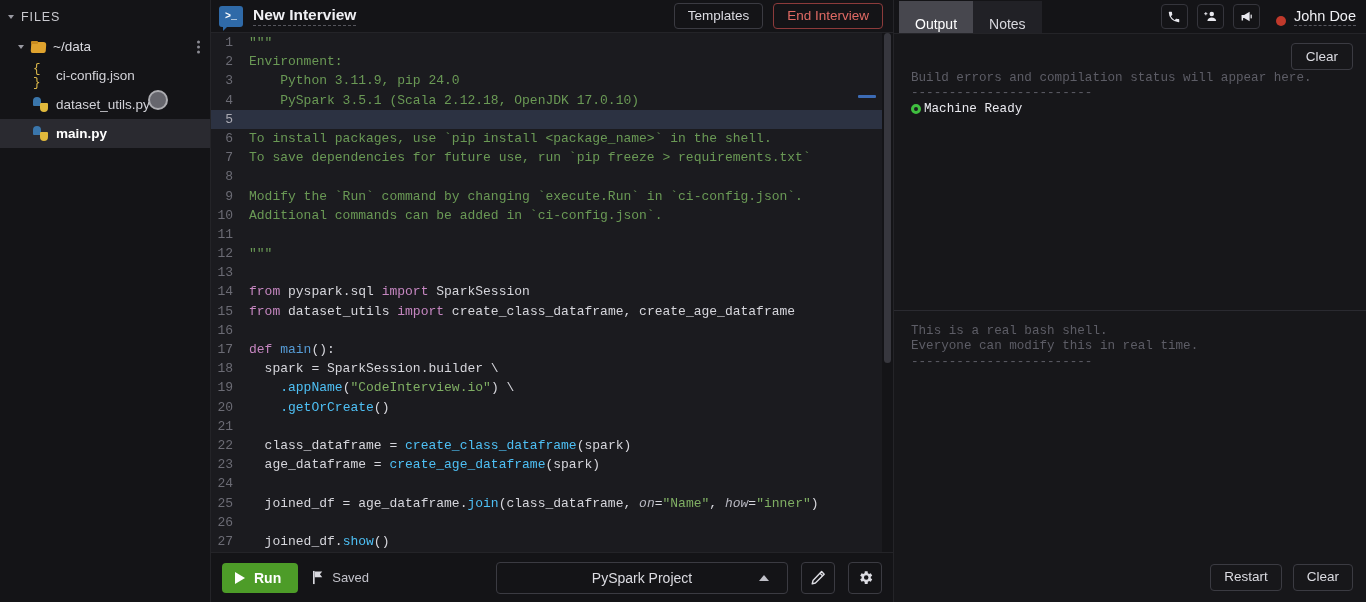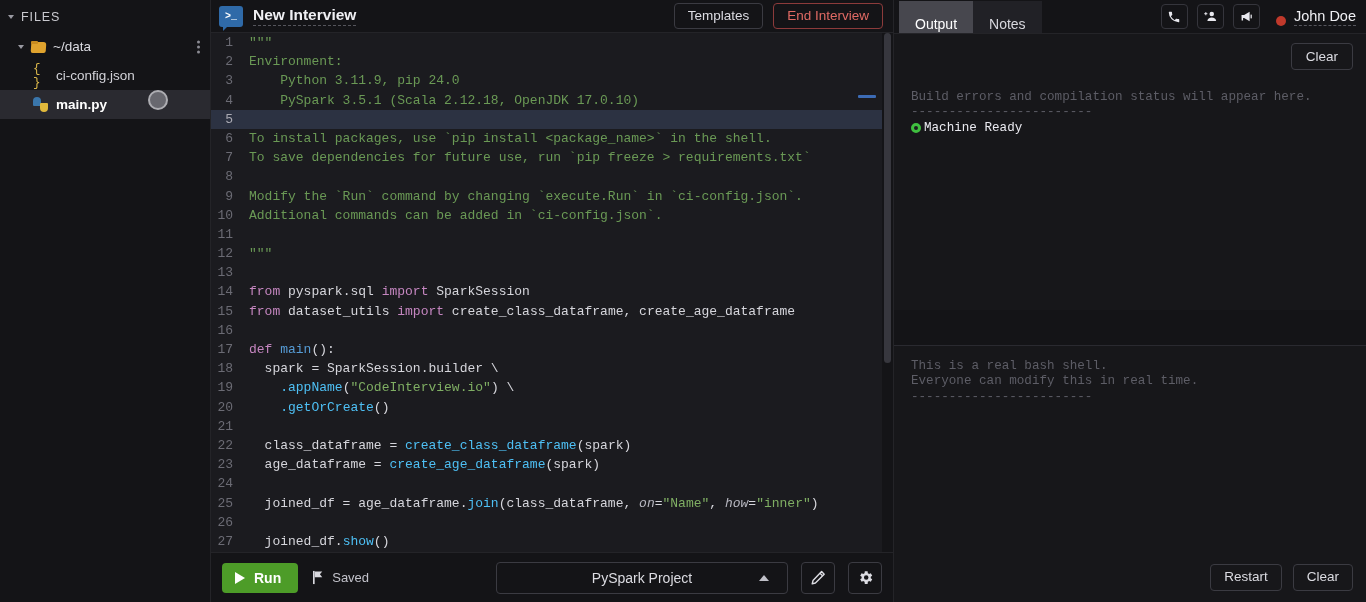--- a/index.html
+++ b/index.html
@@ -211,29 +211,29 @@
     position: absolute; right: 13px; top: 9px;
     border: 1px solid #3b3b42; border-radius: 4px; background: transparent;
     color: #dcdce2; font-size: 13.5px; padding: 5px 14px; cursor: pointer;
     font-family: "Liberation Sans", sans-serif;
   }
   .mono {
     font-family: "Liberation Mono", monospace; font-size: 12.6px;
     line-height: 15.3px; white-space: pre-wrap; word-break: break-all;
   }
   .out-dim { color: #5d5d66; }
-  .out-line { margin-top: 45px; }
+  .out-line { margin-top: 26px; }
   .ready-row { display: flex; align-items: center; gap: 3px; color: #eaeaf0; }
   .ready-dot {
     width: 10px; height: 10px; border-radius: 50%;
     background: #1b1b1f; border: 3px solid #3fbf3f; flex: 0 0 10px;
   }
   .terminal-pane {
     flex: 1 1 auto; background: #17171a; border-top: 1px solid #2a2a30;
-    padding: 13px 13px 0 17px; position: relative; overflow: hidden; margin-top: 35px;
+    padding: 13px 13px 0 17px; position: relative; overflow: hidden;
   }
   .terminal-actions {
     position: absolute; right: 13px; bottom: 11px; display: flex; gap: 11px;
   }
 </style>
 </head>
 <body>
 
 <div class="app">
 
@@ -252,20 +252,24 @@
           <i></i>
           <i></i>
         </span>
     </div>
 
     <div class="tree-row file">
       <span class="icon-json">{ }</span>
       <span>ci-config.json</span>
     </div>
 
+    <div class="tree-row file">
+      <span class="icon-py"></span>
+      <span>dataset_utils.py</span>
+    </div>
 
     <div class="tree-row file active">
       <span class="icon-py"></span>
       <span>main.py</span>
     </div>
 
     <div class="hover-dot"></div>
   </aside>
 
   <section class="center">

